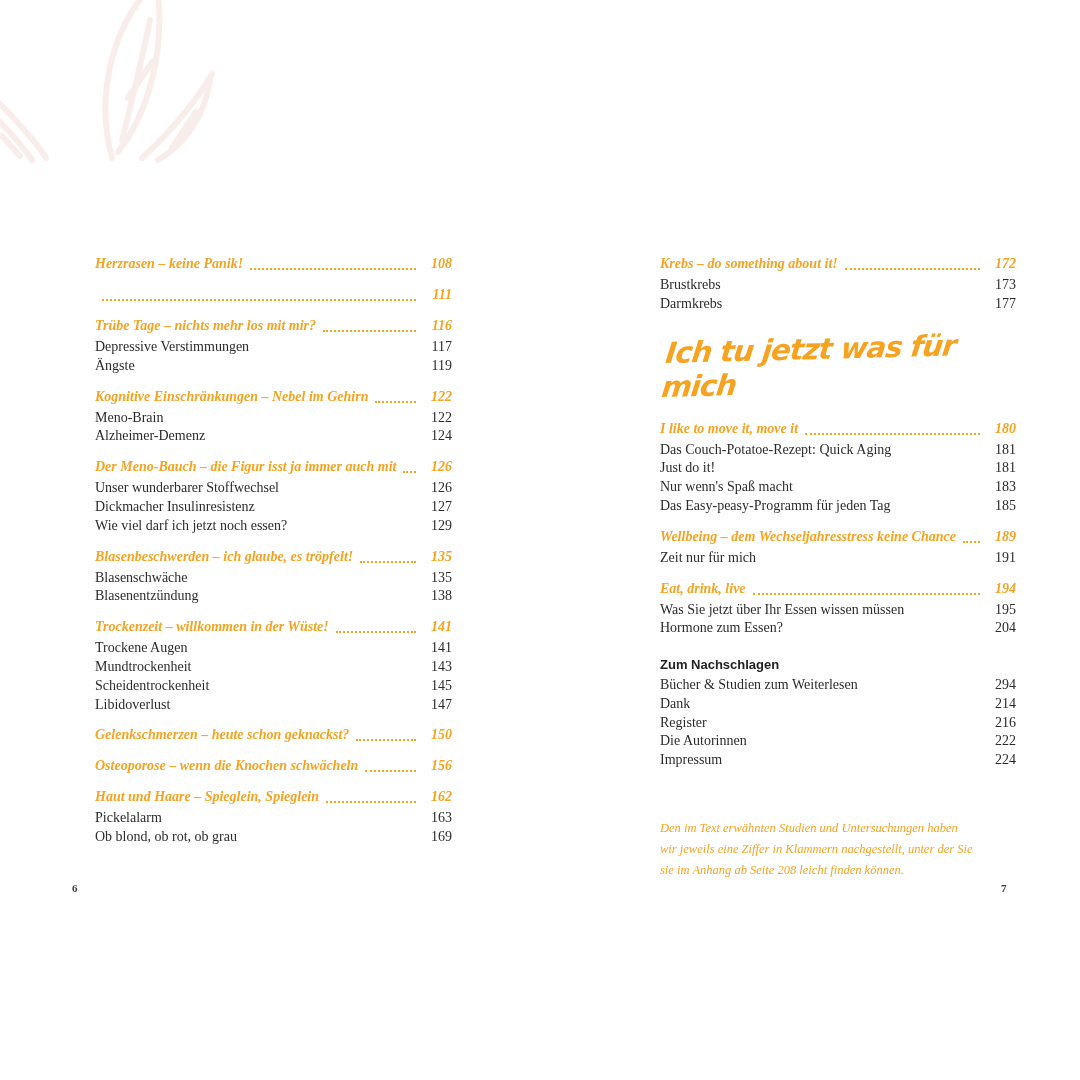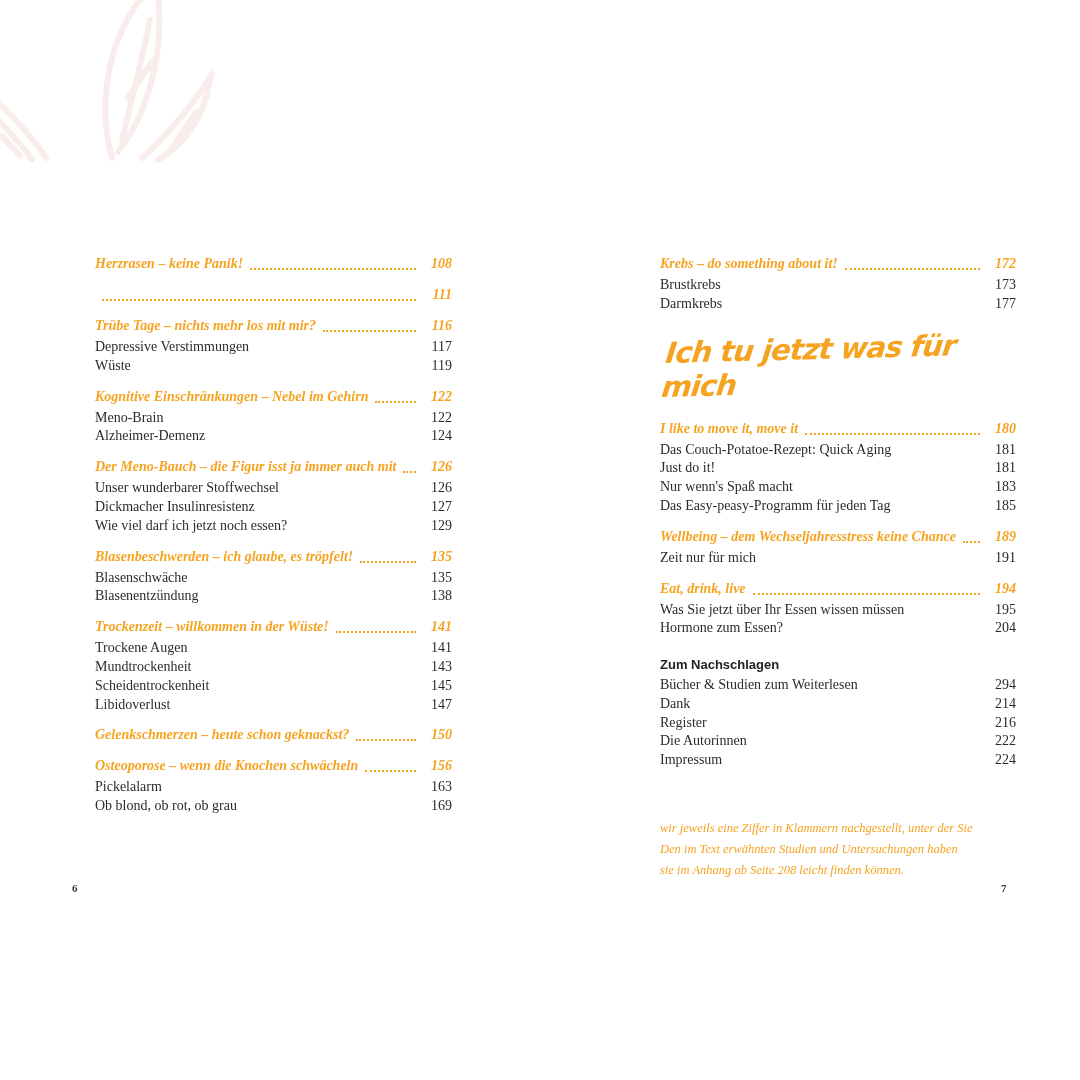--- a/index.html
+++ b/index.html
@@ -74,21 +74,21 @@
       <div class="row section">
         <span class="label">Trübe Tage – nichts mehr los mit mir?</span>
         <span class="leader"></span>
         <span class="page">116</span>
       </div>
       <div class="row item">
         <span class="label">Depressive Verstimmungen</span>
         <span class="page">117</span>
       </div>
       <div class="row item">
-        <span class="label">Wüste</span>
+        <span class="label">Ängste</span>
         <span class="page">119</span>
       </div>
       <div class="row section">
         <span class="label">Kognitive Einschränkungen – Nebel im Gehirn</span>
         <span class="leader"></span>
         <span class="page">122</span>
       </div>
       <div class="row item">
         <span class="label">Meno-Brain</span>
         <span class="page">122</span>
@@ -150,20 +150,25 @@
       </div>
       <div class="row section">
         <span class="label">Gelenkschmerzen – heute schon geknackst?</span>
         <span class="leader"></span>
         <span class="page">150</span>
       </div>
       <div class="row section">
         <span class="label">Osteoporose – wenn die Knochen schwächeln</span>
         <span class="leader"></span>
         <span class="page">156</span>
+      </div>
+      <div class="row section">
+        <span class="label">Haut und Haare – Spieglein, Spieglein</span>
+        <span class="leader"></span>
+        <span class="page">162</span>
       </div>
       <div class="row item">
         <span class="label">Pickelalarm</span>
         <span class="page">163</span>
       </div>
       <div class="row item">
         <span class="label">Ob blond, ob rot, ob grau</span>
         <span class="page">169</span>
       </div>
     </div>
@@ -253,21 +258,21 @@
             <span class="page">222</span>
           </div>
           <div class="row item">
             <span class="label">Impressum</span>
             <span class="page">224</span>
           </div>
         </div>
     </div>
 
     <div class="footnote">
+        <div class="footnote-line">Den im Text erwähnten Studien und Untersuchungen haben</div>
         <div class="footnote-line">wir jeweils eine Ziffer in Klammern nachgestellt, unter der Sie</div>
-        <div class="footnote-line">Den im Text erwähnten Studien und Untersuchungen haben</div>
         <div class="footnote-line">sie im Anhang ab Seite 208 leicht finden können.</div>
       </div>
   </div>
 
   <div class="folio folio-left">6</div>
   <div class="folio folio-right">7</div>
 </div>
 
 </body></html>

